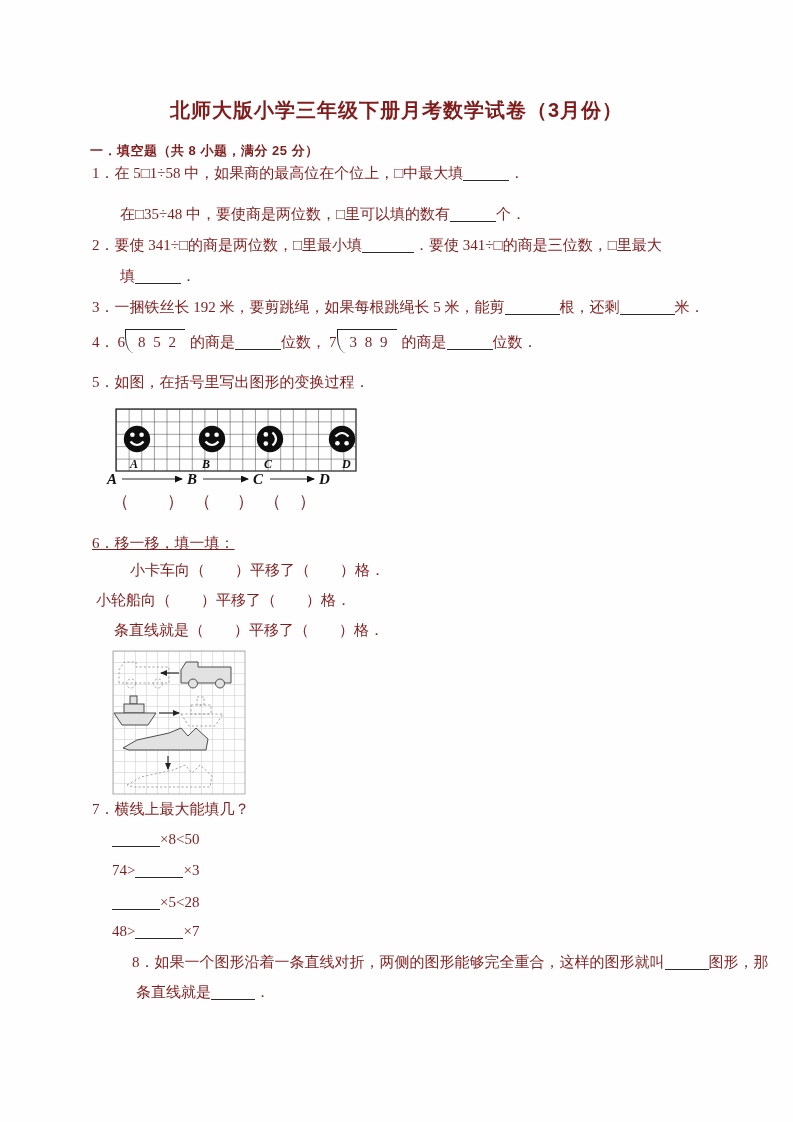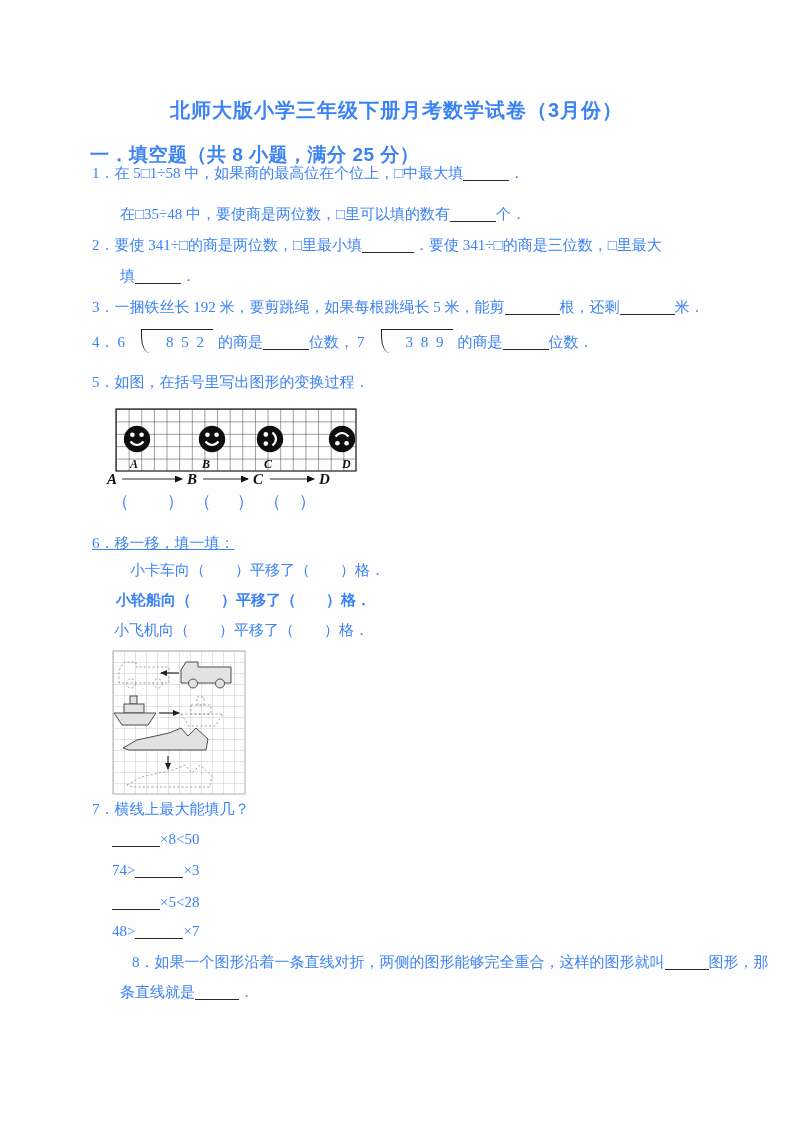--- a/index.html
+++ b/index.html
@@ -1,26 +1,26 @@
 <!DOCTYPE html>
 <html><head>
 <meta charset="utf-8">
 <style>
   html,body{margin:0;padding:0;background:#ffffff;}
   .page{position:relative;width:793px;height:1122px;background:#fffefe;overflow:hidden;
-        font-family:"Liberation Serif","DejaVu Serif",serif;color:#3b82f6;}
+        font-family:"Liberation Serif","DejaVu Serif",serif;color:#7f1d1d;}
   .line{position:absolute;white-space:nowrap;font-size:15px;line-height:22px;}
   .hei{font-family:"Liberation Sans","DejaVu Sans",sans-serif;font-weight:700;}
   .title{position:absolute;left:0;top:97px;width:100%;text-align:center;font-size:20px;letter-spacing:1px;}
-  .section{position:absolute;left:90px;top:142px;font-size:19px;letter-spacing:0.5px;}
+  .section{position:absolute;left:90px;top:142px;font-size:13px;letter-spacing:0.5px;}
   .blank{display:inline-block;width:48px;height:13px;border-bottom:1.3px solid #2b2b2b;margin-bottom:-3px;}
   .blank.w55{width:55px;} .blank.w52{width:52px;} .blank.w44{width:44px;} .blank.w46{width:46px;}
   .ldiv{display:inline-flex;align-items:flex-end;margin:0 5px 0 3px;}
   .ld-q{border-top:1.5px solid #222;border-left:1.5px solid #222;border-bottom-left-radius:9px 16px;
-        padding:1px 7px 0 24px;letter-spacing:2px;margin-left:16px;}
+        padding:1px 7px 0 12px;letter-spacing:2px;}
   .parens{position:absolute;display:flex;justify-content:space-between;font-size:17px;line-height:20px;}
   .fl{font:italic 600 15px "Liberation Serif","DejaVu Serif",serif;fill:#111;}
   .gl{font:italic 600 12px "Liberation Serif","DejaVu Serif",serif;fill:#111;}
   .solid{fill:#e2e2e2;stroke:#4d4d4d;stroke-width:1;}
   .ghost{fill:none;stroke:#9d9d9d;stroke-width:0.9;stroke-dasharray:2.2 2.1;}
   .arr{stroke:#2a2a2a;stroke-width:1.2;}
   svg{position:absolute;overflow:visible;}
 </style>
 </head>
 <body>
@@ -94,22 +94,22 @@
       <span>（</span>
       <span>）</span>
     </div>
   <div class="parens" style="left:264px;top:492px;width:52px;">
       <span>（</span>
       <span>）</span>
     </div>
 
   <div class="line" style="left:92px;top:532px;text-decoration:underline;"><span>6．移一移，填一填：</span></div>
   <div class="line" style="left:130px;top:559px;"><span>小卡车向（　　）平移了（　　）格．</span></div>
-  <div class="line" style="left:116px;top:589px;font-weight:bold;"><span>小轮船向（　　）平移了（　　）格．</span></div>
-  <div class="line" style="left:114px;top:619px;"><span>小飞机向（　　）平移了（　　）格．</span></div>
+  <div class="line" style="left:96px;top:589px;"><span>小轮船向（　　）平移了（　　）格．</span></div>
+  <div class="line" style="left:114px;top:619px;"><span>条直线就是（　　）平移了（　　）格．</span></div>
 
   <svg style="left:113px;top:651px;" width="132" height="143" viewBox="0 0 132 143">
     <defs>
       <pattern id="p6" width="11" height="11" patternUnits="userSpaceOnUse">
         <path d="M11 0 H0 V11" fill="none" stroke="#b5b5b5" stroke-width="0.7"></path>
       </pattern>
       <marker id="ar6" markerWidth="8" markerHeight="7" refX="6" refY="3" orient="auto" markerUnits="userSpaceOnUse">
         <path d="M0 0 L7 3 L0 6 Z" fill="#222"></path>
       </marker>
       <g id="truck">
@@ -138,15 +138,15 @@
     <line class="arr" x1="55" y1="105" x2="55" y2="118" marker-end="url(#ar6)"></line>
   </svg>
 
   <div class="line" style="left:92px;top:798px;"><span>7．横线上最大能填几？</span></div>
   <div class="line" style="left:112px;top:828px;"><span class="blank"></span><span>×8&lt;50</span></div>
   <div class="line" style="left:112px;top:859px;"><span>74&gt;</span><span class="blank"></span><span>×3</span></div>
   <div class="line" style="left:112px;top:891px;"><span class="blank"></span><span>×5&lt;28</span></div>
   <div class="line" style="left:112px;top:920px;"><span>48&gt;</span><span class="blank"></span><span>×7</span></div>
 
   <div class="line" style="left:92px;top:951px;margin-left:40px;"><span>8．如果一个图形沿着一条直线对折，两侧的图形能够完全重合，这样的图形就叫</span><span class="blank w44"></span><span>图形，那</span></div>
-  <div class="line" style="left:120px;top:981px;"><span>条直线就是</span><span class="blank w44"></span><span>．</span></div>
+  <div class="line" style="left:136px;top:981px;"><span>条直线就是</span><span class="blank w44"></span><span>．</span></div>
 
 </div>
 
 </body></html>

